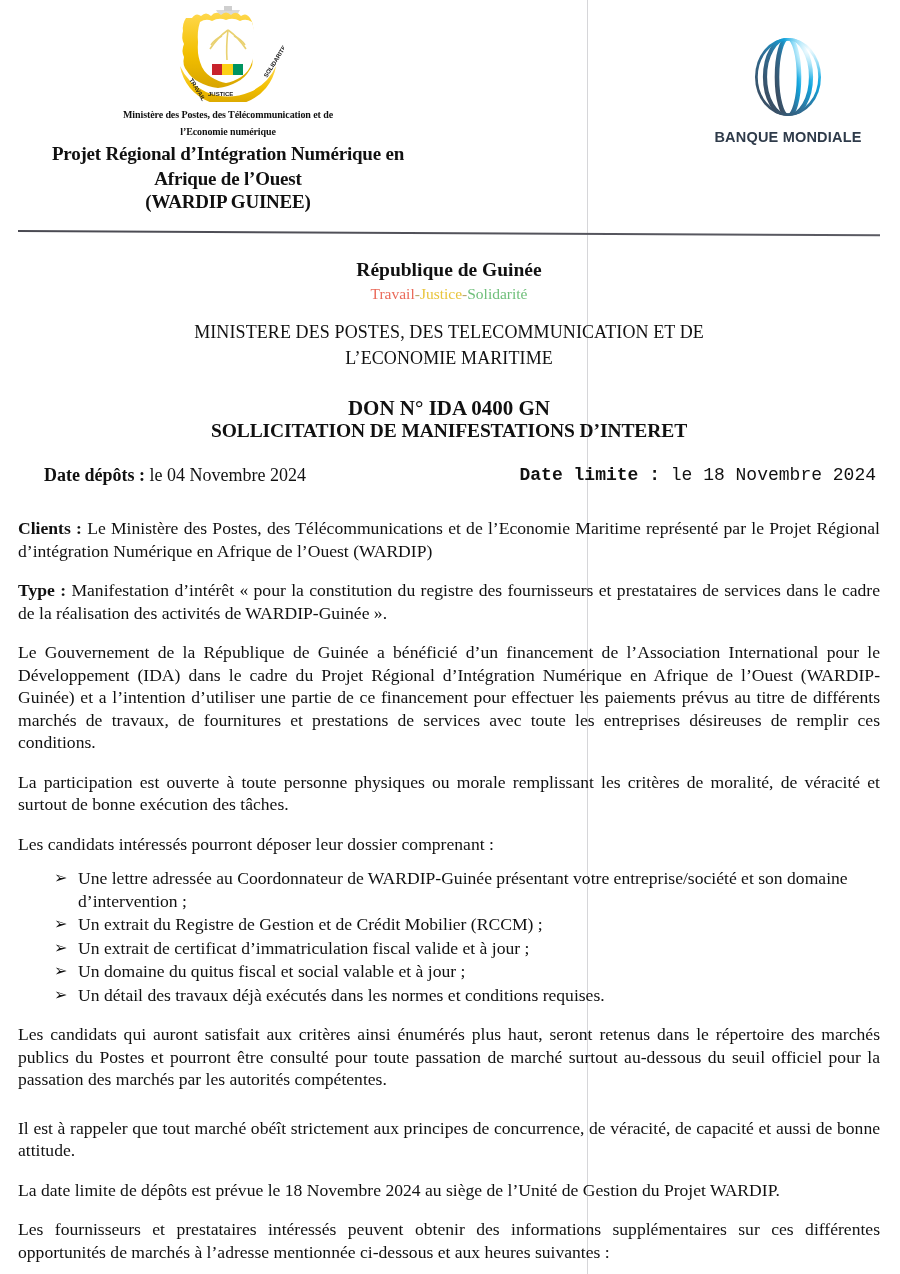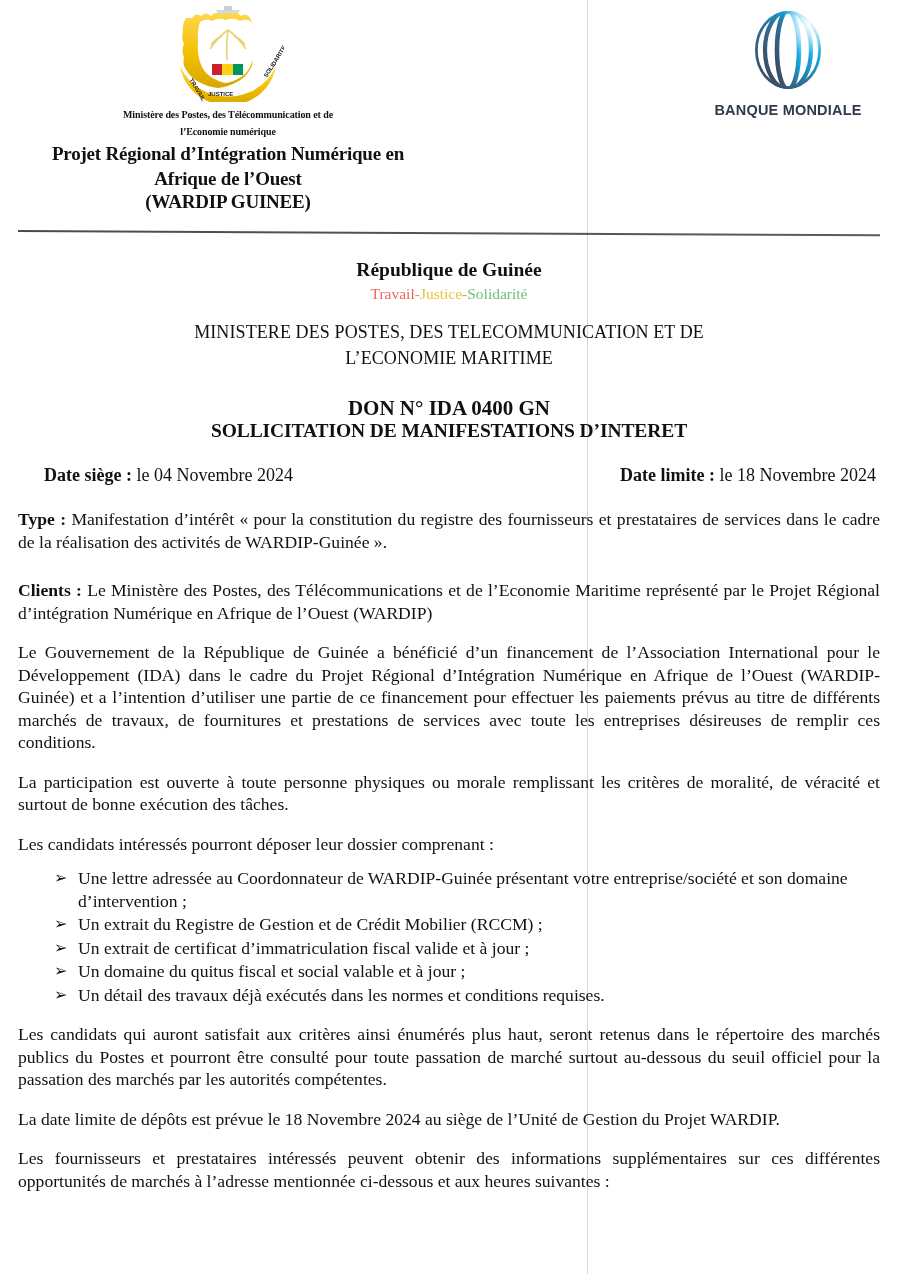--- a/index.html
+++ b/index.html
@@ -71,21 +71,21 @@
   .wardip-line {
     font-weight: bold;
     font-size: 19px;
     line-height: 23px;
     letter-spacing: -0.2px;
   }
 
   .wb-block {
     position: absolute;
     right: 22px;
-    top: 0;
+    top: 27px;
     width: 180px;
     text-align: center;
   }
   .wb-globe {
     width: 96px;
     height: 96px;
     margin: 0 auto;
   }
   .wb-label {
     font-family: "Liberation Sans", sans-serif;
@@ -162,20 +162,21 @@
     position: absolute;
     left: 26px;
     top: 0;
     white-space: nowrap;
   }
   .date-limite {
     position: absolute;
     right: 4px;
     top: 0;
     white-space: nowrap;
+    font-family: Liberation Mono, monospace;
   }
   .lbl-b { font-weight: bold; }
 
   p.para {
     font-size: 17.6px;
     line-height: 22.5px;
     text-align: justify;
     margin: 17px 0 0 0;
   }
   p.para.gap   { margin-top: 26px; }
@@ -309,43 +310,44 @@
     <div class="center ministere-caps">
       <div>MINISTERE DES POSTES, DES TELECOMMUNICATION ET DE</div>
       <div>L’ECONOMIE MARITIME</div>
     </div>
 
     <div class="center don-line">DON N° IDA 0400 GN</div>
 
     <div class="center sollicitation">SOLLICITATION DE MANIFESTATIONS D’INTERET</div>
 
     <div class="dates-row">
-      <div class="date-debut"><span class="lbl-b">Date siège :</span><span> le 04 Novembre 2024</span></div>
+      <div class="date-debut"><span class="lbl-b">Date dépôts :</span><span> le 04 Novembre 2024</span></div>
       <div class="date-limite"><span class="lbl-b">Date limite :</span><span> le 18 Novembre 2024</span></div>
     </div>
 
+    <p class="para gap"><span class="lbl-b">Clients :</span><span> Le Ministère des Postes, des Télécommunications et de l’Economie Maritime représenté par le Projet Régional d’intégration Numérique en Afrique de l’Ouest (WARDIP)</span></p>
+
     <p class="para"><span class="lbl-b">Type :</span><span> Manifestation d’intérêt « pour la constitution du registre des fournisseurs et prestataires de services dans le cadre de la réalisation des activités de WARDIP-Guinée ».</span></p>
-
-    <p class="para gap"><span class="lbl-b">Clients :</span><span> Le Ministère des Postes, des Télécommunications et de l’Economie Maritime représenté par le Projet Régional d’intégration Numérique en Afrique de l’Ouest (WARDIP)</span></p>
 
     <p class="para">Le Gouvernement de la République de Guinée a bénéficié d’un financement de l’Association International pour le Développement (IDA) dans le cadre du Projet Régional d’Intégration Numérique en Afrique de l’Ouest (WARDIP-Guinée) et a l’intention d’utiliser une partie de ce financement pour effectuer les paiements prévus au titre de différents marchés de travaux, de fournitures et prestations de services avec toute les entreprises désireuses de remplir ces conditions.</p>
 
     <p class="para">La participation est ouverte à toute personne physiques ou morale remplissant les critères de moralité, de véracité et surtout de bonne exécution des tâches.</p>
 
     <p class="para">Les candidats intéressés pourront déposer leur dossier comprenant :</p>
 
     <ul class="bullets">
       <li><span class="arrow">➢</span><span>Une lettre adressée au Coordonnateur de WARDIP-Guinée présentant votre entreprise/société et son domaine d’intervention ;</span></li>
       <li><span class="arrow">➢</span><span>Un extrait du Registre de Gestion et de Crédit Mobilier (RCCM) ;</span></li>
       <li><span class="arrow">➢</span><span>Un extrait de certificat d’immatriculation fiscal valide et à jour ;</span></li>
       <li><span class="arrow">➢</span><span>Un domaine du quitus fiscal et social valable et à jour ;</span></li>
       <li><span class="arrow">➢</span><span>Un détail des travaux déjà exécutés dans les normes et conditions requises.</span></li>
     </ul>
 
     <p class="para">Les candidats qui auront satisfait aux critères ainsi énumérés plus haut, seront retenus dans le répertoire des marchés publics du Postes et pourront être consulté pour toute passation de marché surtout au-dessous du seuil officiel pour la passation des marchés par les autorités compétentes.</p>
 
+    <p class="para gap">Il est à rappeler que tout marché obéît strictement aux principes de concurrence, de véracité, de capacité et aussi de bonne attitude.</p>
 
     <p class="para">La date limite de dépôts est prévue le 18 Novembre 2024 au siège de l’Unité de Gestion du Projet WARDIP.</p>
 
     <p class="para">Les fournisseurs et prestataires intéressés peuvent obtenir des informations supplémentaires sur ces différentes opportunités de marchés à l’adresse mentionnée ci-dessous et aux heures suivantes :</p>
 
   </div>
 </div>
 
 </body></html>

